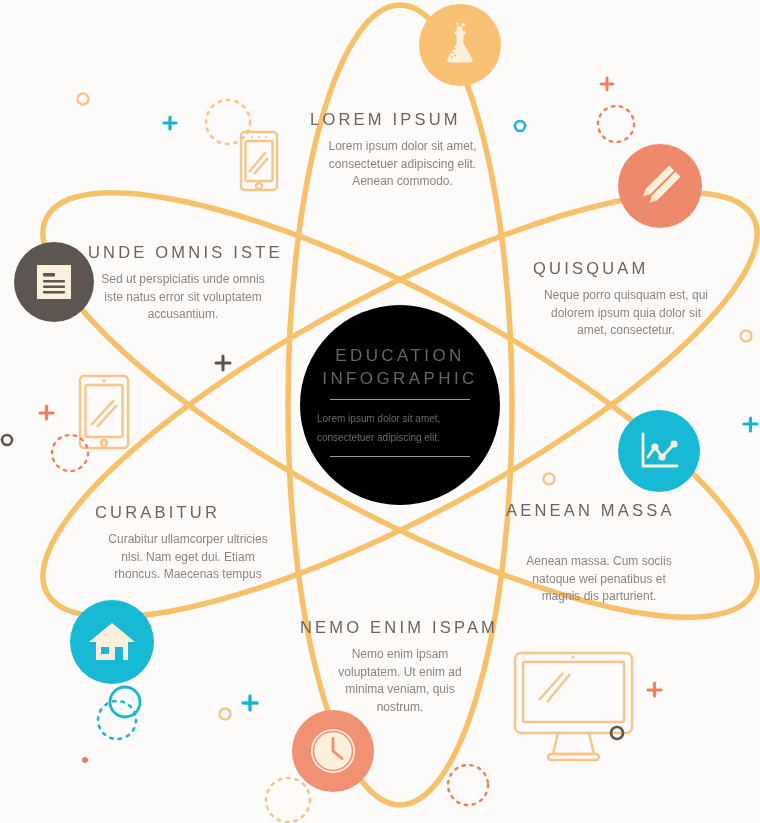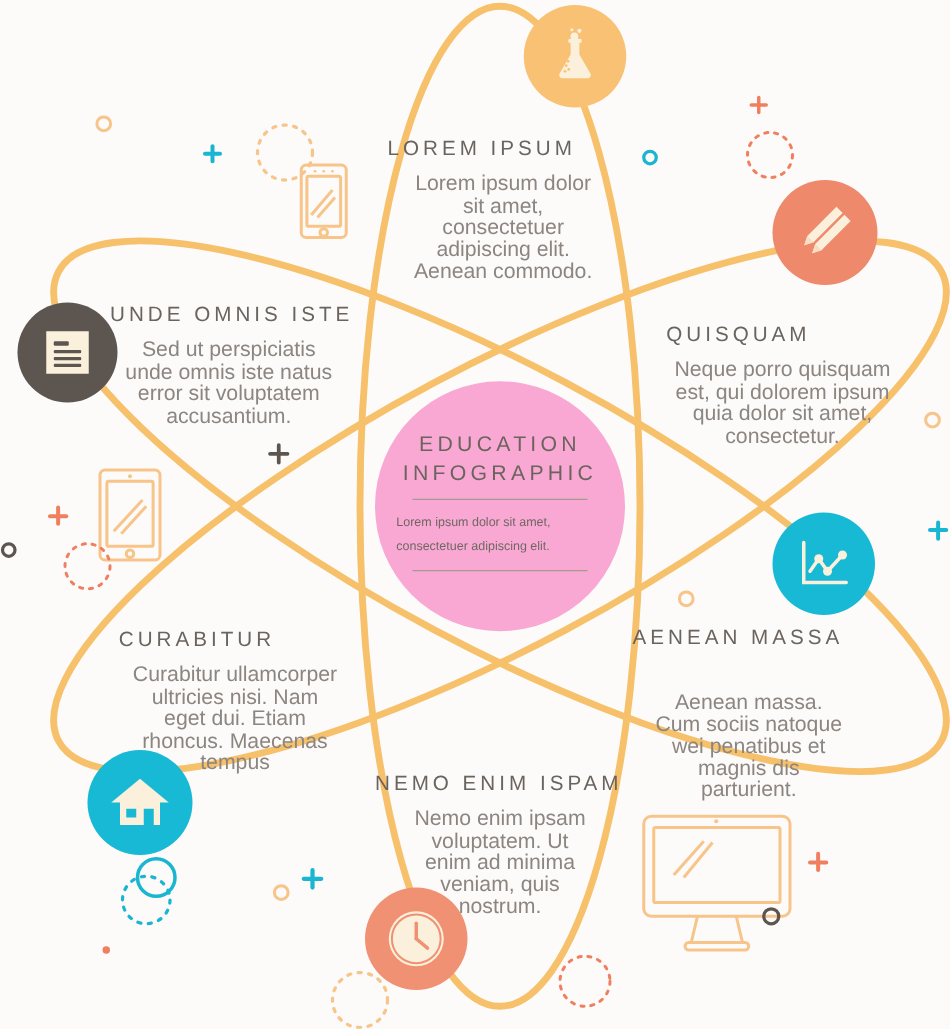--- a/index.html
+++ b/index.html
@@ -18,33 +18,33 @@
   .block{position:absolute;}
   .blk-title{
     font-size:16.5px;
     letter-spacing:3.2px;
     color:#6b645e;
     white-space:nowrap;
     font-weight:400;
   }
   .blk-body{
     margin-top:9px;
-    font-size:17px;
+    font-size:12px;
     line-height:17.5px;
     color:#8c8580;
     text-align:center;
   }
 
   
   #center-wrap{
     position:absolute;
     left:300px;top:305px;
     width:200px;height:200px;
     border-radius:50%;
-    background:#f9a8d4;
+    background:#000000;
     display:flex;flex-direction:column;
     align-items:center;justify-content:center;
   }
   #center-title{
     font-size:17px;letter-spacing:3.4px;
     color:#6b645e;text-align:center;line-height:23px;
     white-space:pre-line;
   }
   .rule{width:140px;height:1px;background:#a59a8c;margin:9px 0;}
   #center-body{

